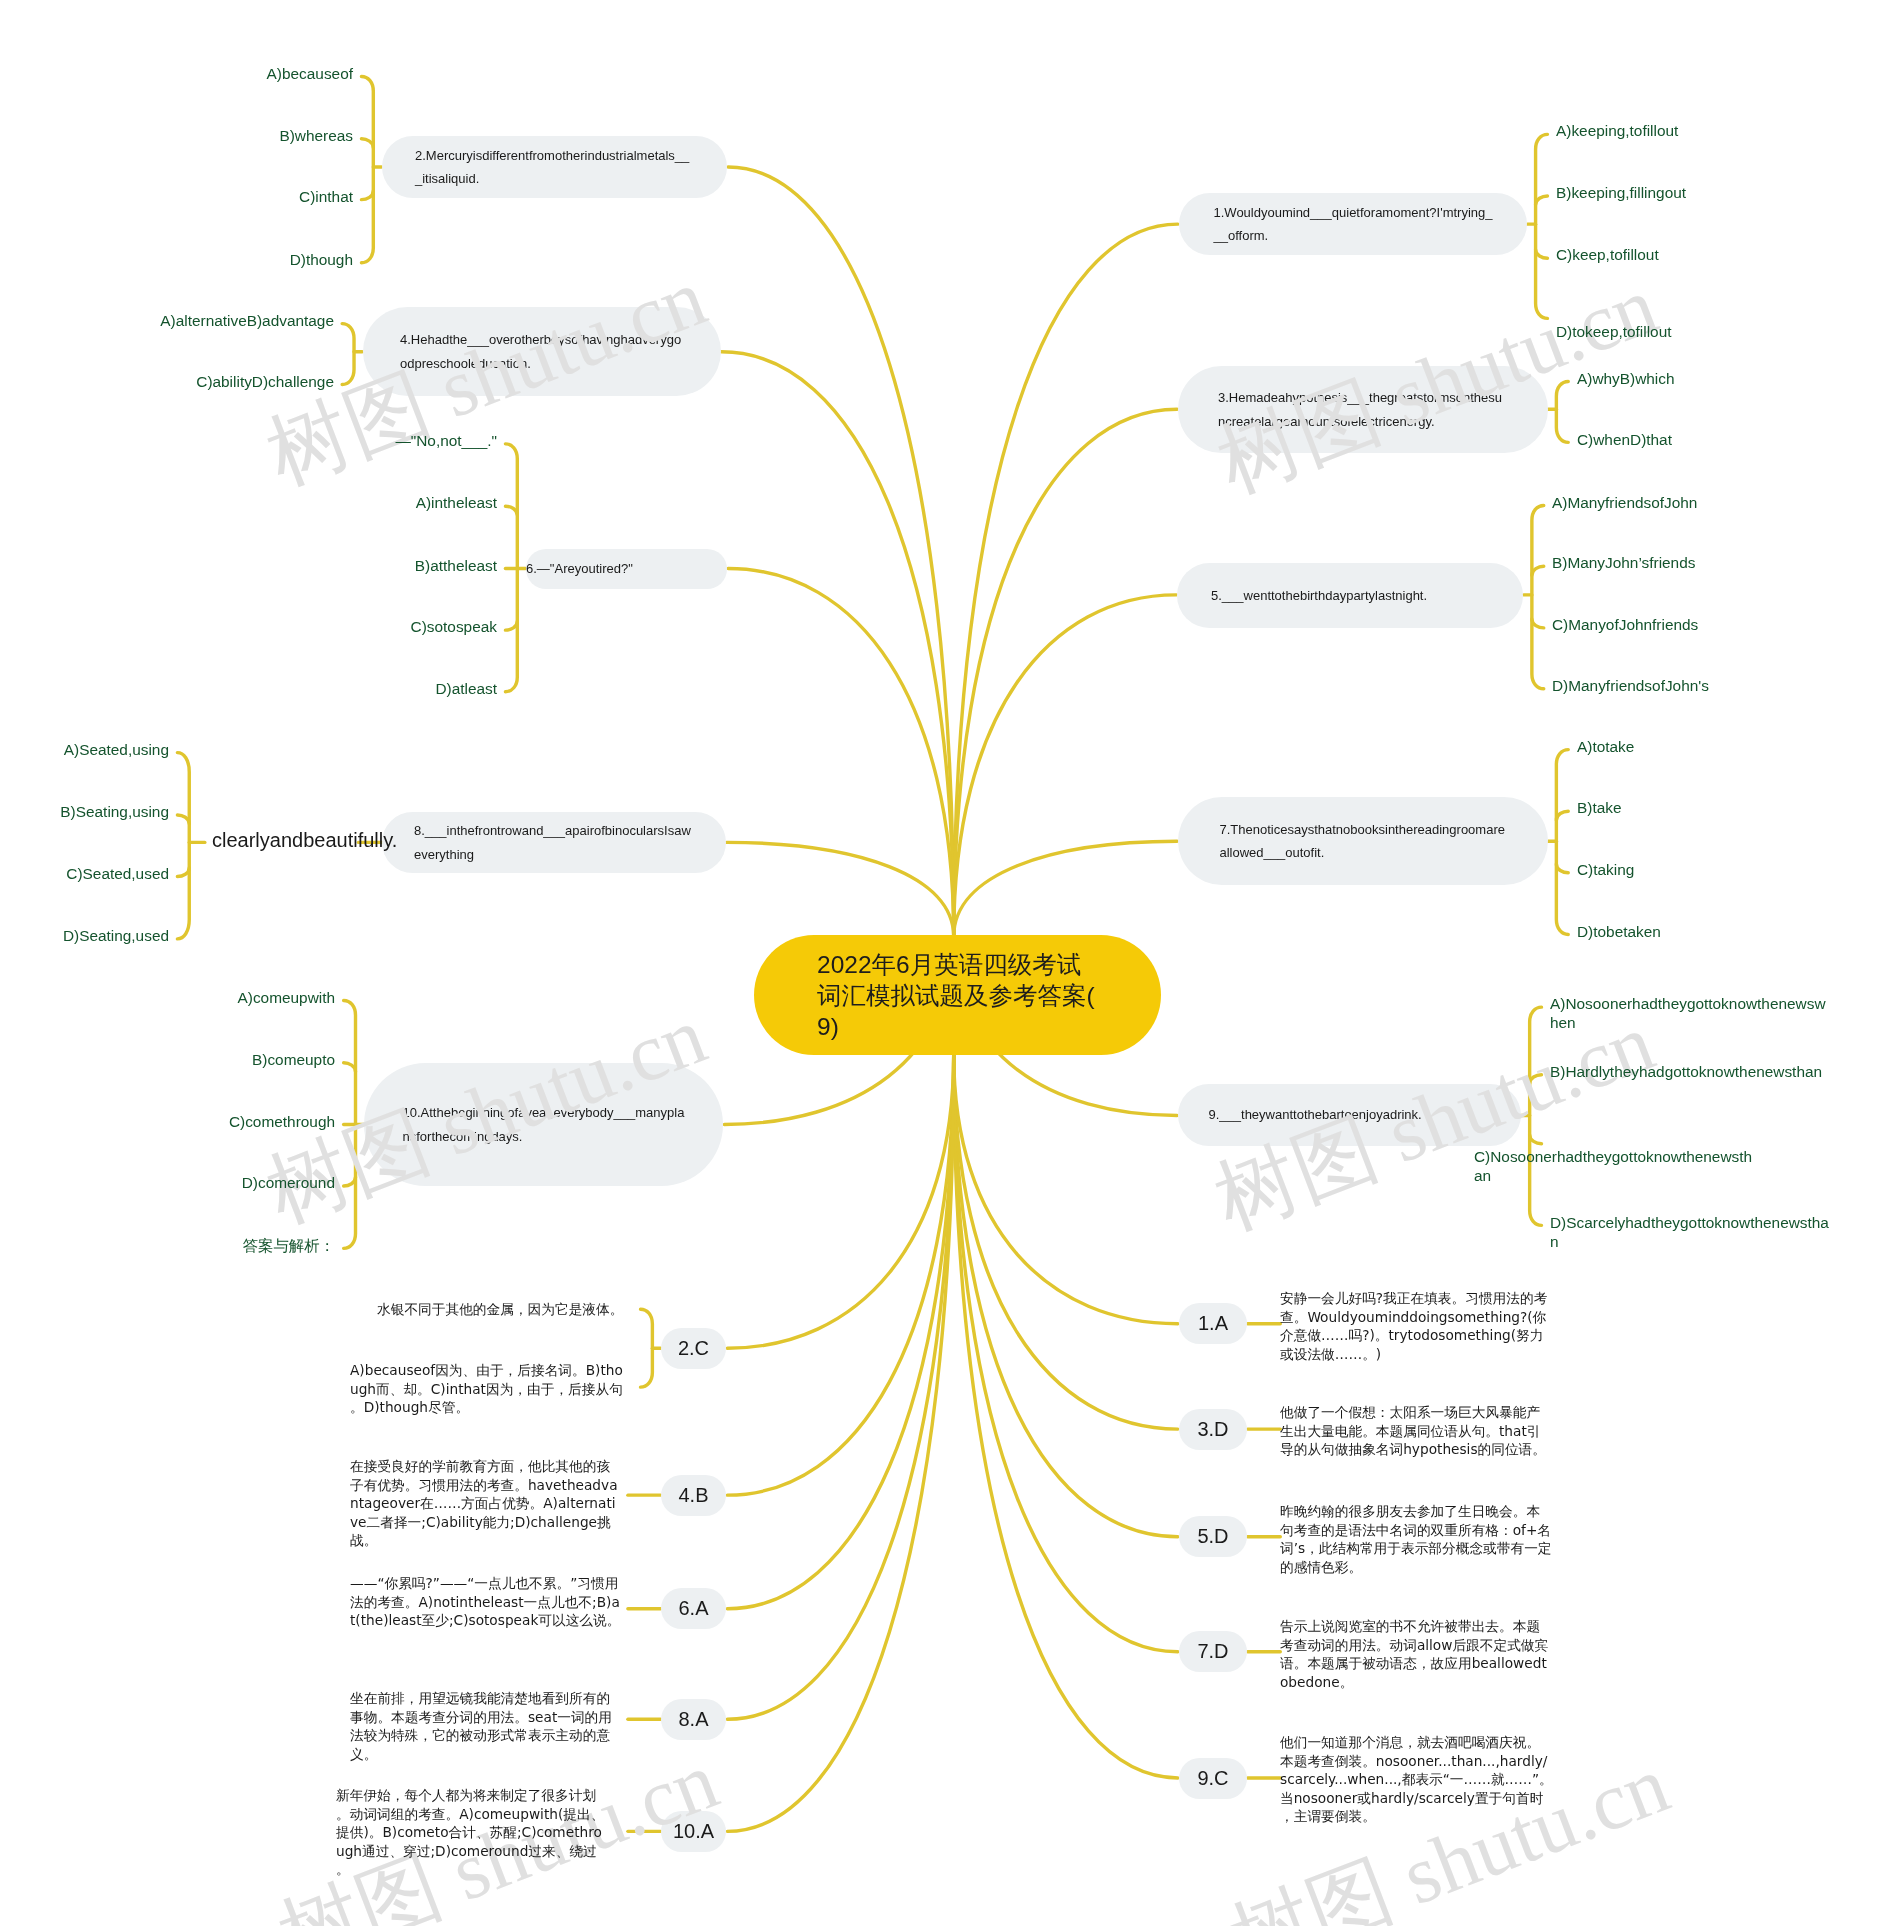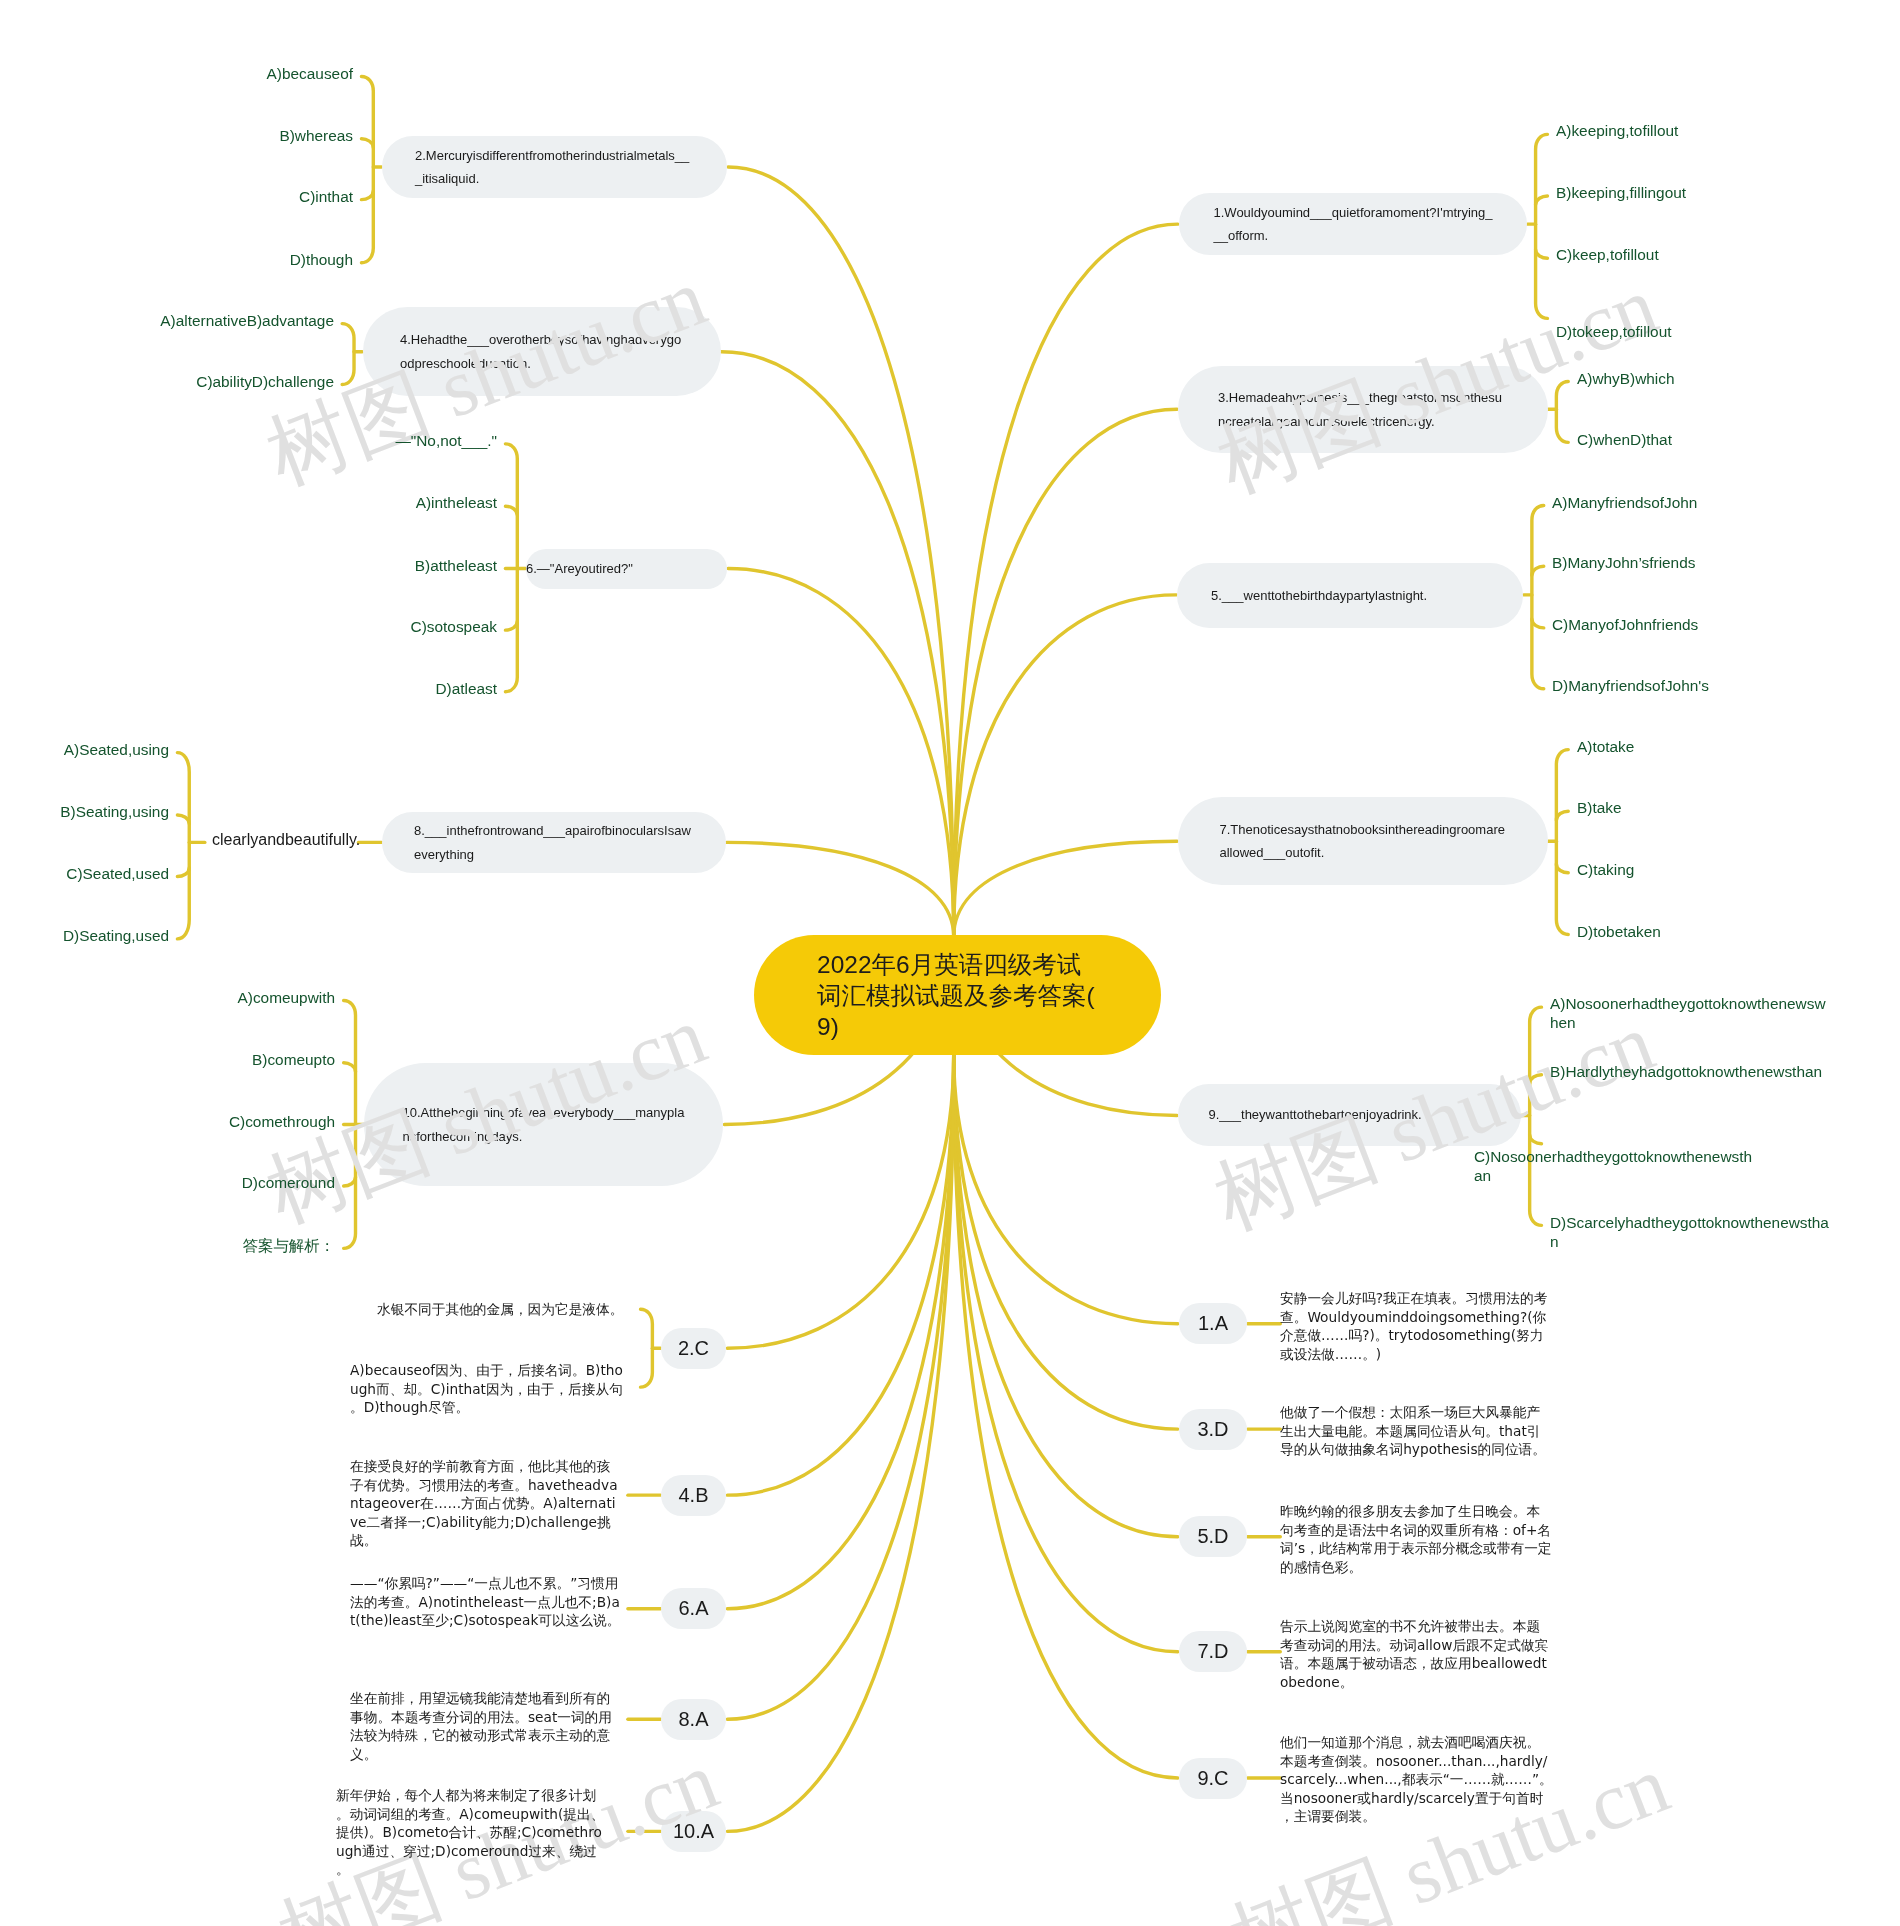--- a/index.html
+++ b/index.html
@@ -6,21 +6,21 @@
   html,body{margin:0;padding:0;background:#ffffff;}
   #stage{position:relative;width:1900px;height:1926px;background:#fff;overflow:hidden;
          font-family:"Liberation Sans",sans-serif;color:#1a1a1a;}
   #links{position:absolute;left:0;top:0;width:1900px;height:1926px;z-index:0;}
   .node{position:absolute;box-sizing:border-box;display:flex;align-items:center;justify-content:center;z-index:1;}
   .pill{background:#edf0f2;border-radius:742px;}
   .qtext{position:relative;z-index:3;font-size:13px;line-height:23.5px;word-break:break-all;line-break:anywhere;text-align:left;width:282px;}
   .root{background:#f5ca07;border-radius:742px;}
   .roottext{position:relative;z-index:3;font-size:24.5px;line-height:31px;color:#1d1d1d;width:281px;word-break:break-all;line-break:anywhere;}
   .anstext{position:relative;z-index:3;font-size:20px;line-height:23.5px;}
-  .midnode{position:absolute;z-index:3;font-size:16px;line-height:18.6px;text-align:left;}
+  .midnode{position:absolute;z-index:3;font-size:20px;line-height:18.6px;text-align:left;}
   .opt{position:absolute;z-index:3;font-size:15.4px;line-height:18.6px;color:#14532d;word-break:break-all;line-break:anywhere;}
   .opt.r{text-align:left;}
   .opt.l{text-align:right;}
   .ans{position:absolute;z-index:3;font-family:"DejaVu Sans",sans-serif;font-size:13.7px;line-height:18.6px;color:#1a1a1a;word-break:break-all;line-break:anywhere;}
   .wmwrap{position:absolute;left:0;top:0;width:1900px;height:1926px;overflow:hidden;pointer-events:none;z-index:2;}
   .wm{position:absolute;color:#e0e0e0;font-family:"Liberation Serif",serif;
       font-size:82px;line-height:1;transform:rotate(-21deg);transform-origin:0 0;white-space:nowrap;}
 </style>
 </head>
 <body>

